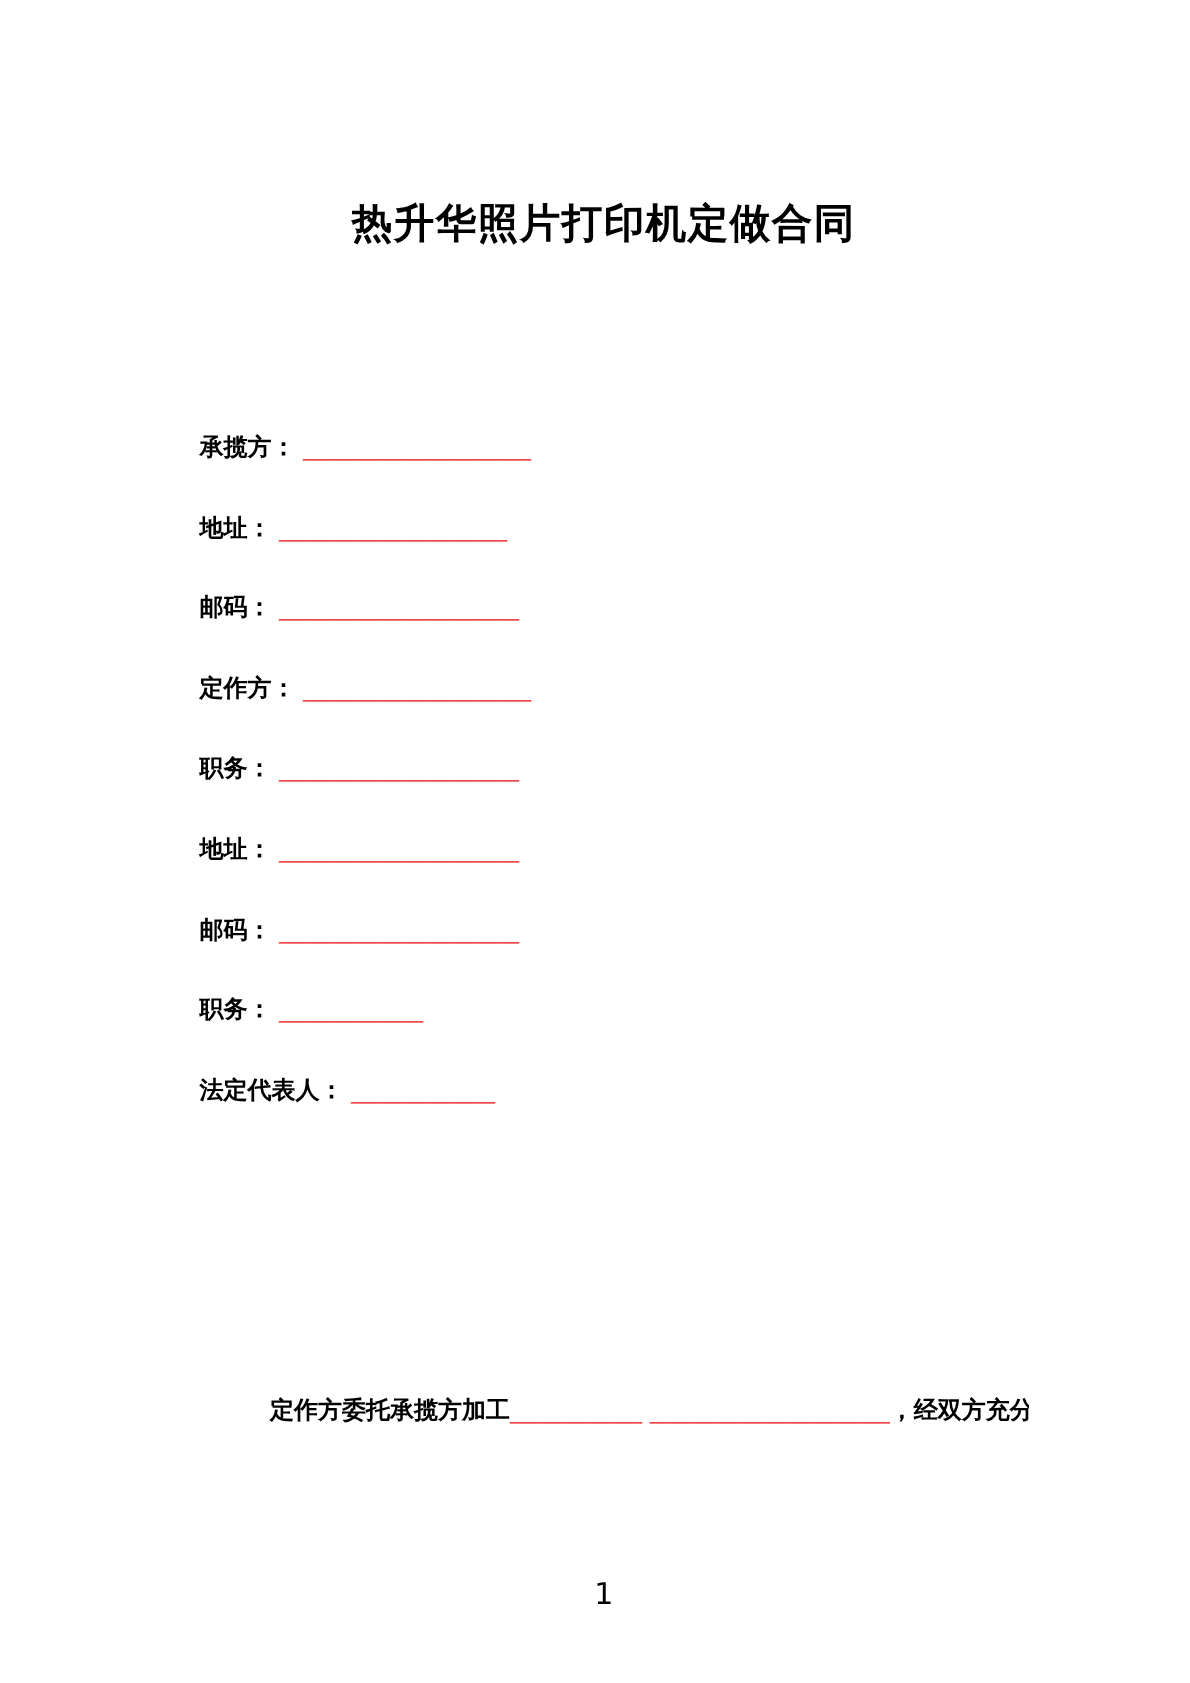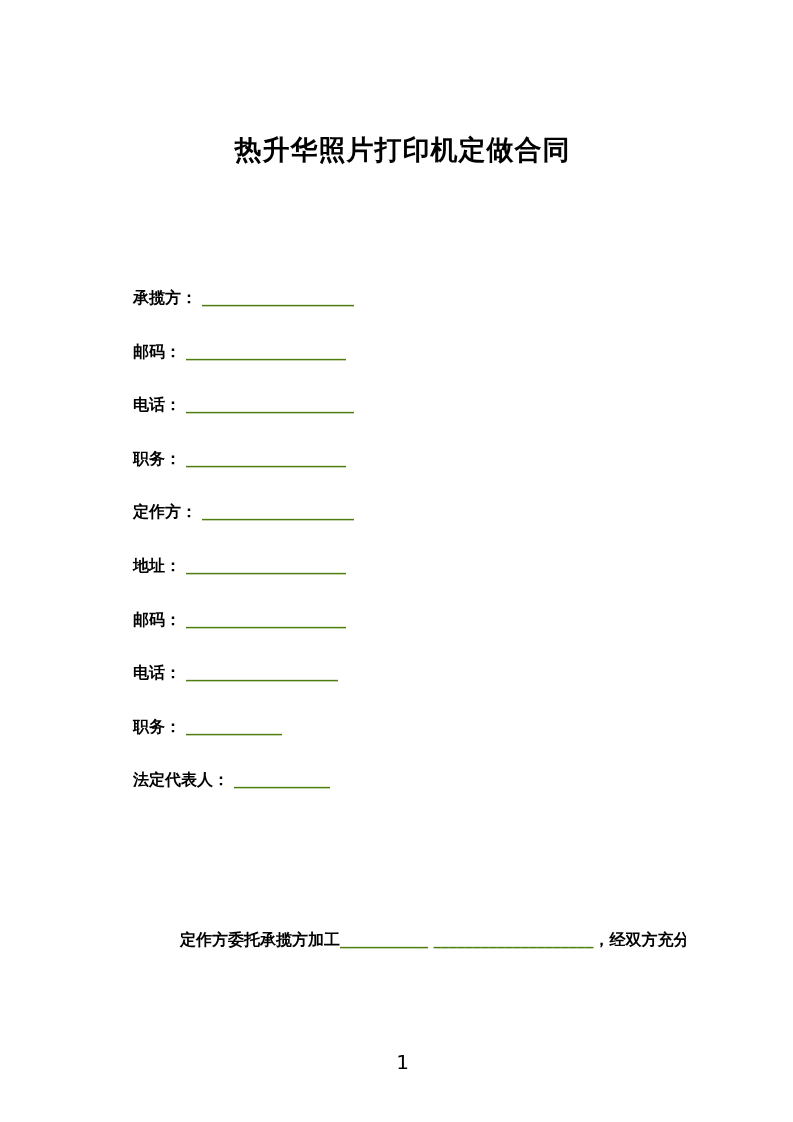--- a/index.html
+++ b/index.html
@@ -38,22 +38,22 @@
     top: 289px;
   }
   .field-row {
     height: 53.6px;
     font-size: 16px;
     line-height: 17px;
     font-weight: 700;
     white-space: nowrap;
   }
   .blank {
-    font-weight: 700;
-    color: #4d7c0f;
+    font-weight: 400;
+    color: #ef4444;
     letter-spacing: 0;
   }
   .field-row .blank {
     margin-left: 5px;
   }
   .paragraph {
     position: absolute;
     left: 100px;
     top: 925px;
     width: 625px;
@@ -81,27 +81,26 @@
 </style>
 </head>
 <body>
 
 <div class="page">
 
   <h1 class="title">热升华照片打印机定做合同</h1>
 
   <div class="fields">
     <div class="field-row"><span>承揽方：</span><span class="blank">___________________</span></div>
+    <div class="field-row"><span>地址：</span><span class="blank">___________________</span></div>
     <div class="field-row"><span>邮码：</span><span class="blank">____________________</span></div>
-    <div class="field-row"><span>电话：</span><span class="blank">_____________________</span></div>
+    <div class="field-row"><span>定作方：</span><span class="blank">___________________</span></div>
     <div class="field-row"><span>职务：</span><span class="blank">____________________</span></div>
-    <div class="field-row"><span>定作方：</span><span class="blank">___________________</span></div>
     <div class="field-row"><span>地址：</span><span class="blank">____________________</span></div>
     <div class="field-row"><span>邮码：</span><span class="blank">____________________</span></div>
-    <div class="field-row"><span>电话：</span><span class="blank">___________________</span></div>
     <div class="field-row"><span>职务：</span><span class="blank">____________</span></div>
     <div class="field-row"><span>法定代表人：</span><span class="blank">____________</span></div>
   </div>
 
   <div class="paragraph">
     <div class="para-line first"><span>定作方委托承揽方加工</span><span class="blank">___________ ____________________</span><span>，经双方充分协商，</span></div>
   </div>
 
   <div class="page-number">1</div>
 

